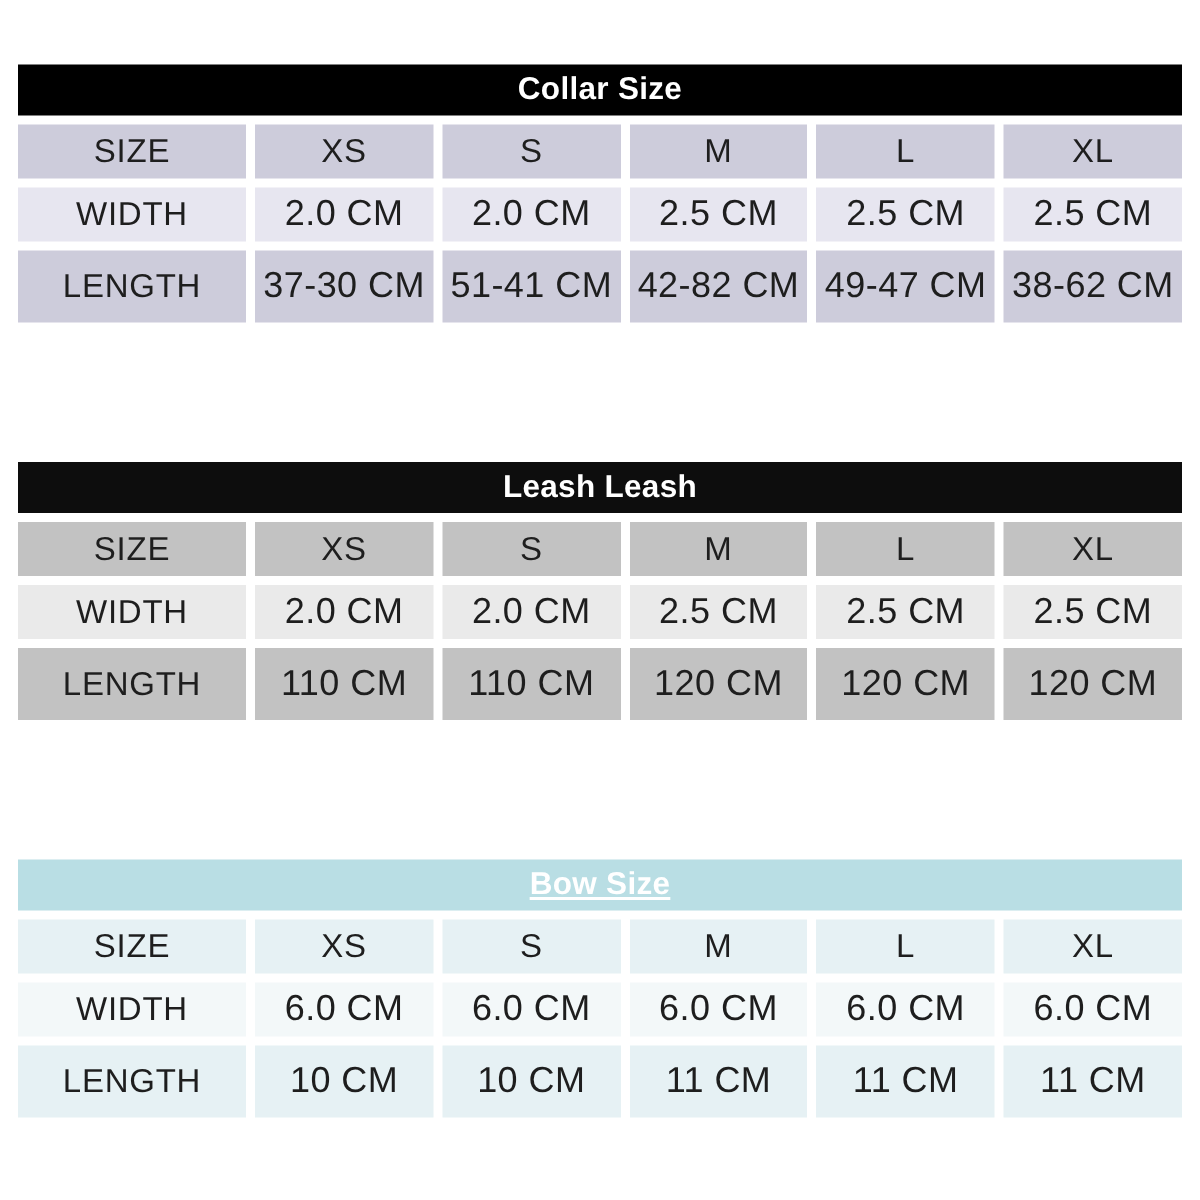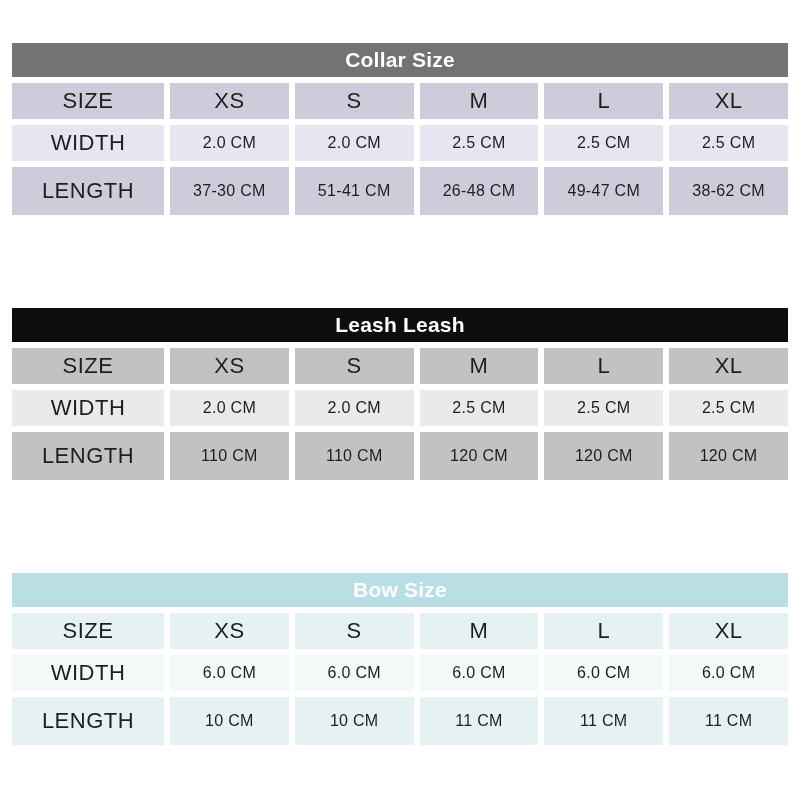--- a/index.html
+++ b/index.html
@@ -37,34 +37,34 @@
     letter-spacing: 0.2px;
   }
   tr.head-row td, tr.width-row td { height: 36px; }
   tr.length-row td { height: 48px; text-align: center; }
   td.lbl {
     font-size: 22px;
     color: #1e1e1e;
     letter-spacing: 0.5px;
   }
   td.val {
-    font-size: 16px;
+    font-size: 24px;
     color: #1e1e1e;
     letter-spacing: 0.3px;
   }
   
-  .collar td.title { background: #737373; margin-left: 32px; }
+  .collar td.title { background: #000000; margin-left: 32px; }
   .collar tr.head-row td, .collar tr.length-row td { background: #cdccdb; }
   .collar tr.width-row td { background: #e7e6f0; }
   
   .leash td.title { background: #0d0d0d; }
   .leash tr.head-row td, .leash tr.length-row td { background: #c2c2c2; }
   .leash tr.width-row td { background: #eaeaea; }
   
-  .bow td.title { background: #b9dee4; }
+  .bow td.title { background: #b9dee4; text-decoration: underline; }
   .bow tr.head-row td, .bow tr.length-row td { background: #e6f1f4; }
   .bow tr.width-row td { background: #f3f8f9; }
 </style>
 </head>
 <body>
 
 <table id="collar-table" class="size-table collar">
   <colgroup>
     <col class="label-col">
       <col>
@@ -90,21 +90,21 @@
     <td class="val">2.0 CM</td>
     <td class="val">2.0 CM</td>
     <td class="val">2.5 CM</td>
     <td class="val">2.5 CM</td>
     <td class="val">2.5 CM</td>
   </tr>
   <tr class="length-row">
     <td class="lbl">LENGTH</td>
     <td class="val">37-30 CM</td>
     <td class="val">51-41 CM</td>
-    <td class="val">26-48 CM</td>
+    <td class="val">42-82 CM</td>
     <td class="val">49-47 CM</td>
     <td class="val">38-62 CM</td>
   </tr>
 </tbody>
   </table>
 
 <table id="leash-table" class="size-table leash">
   <colgroup>
     <col class="label-col">
       <col>

